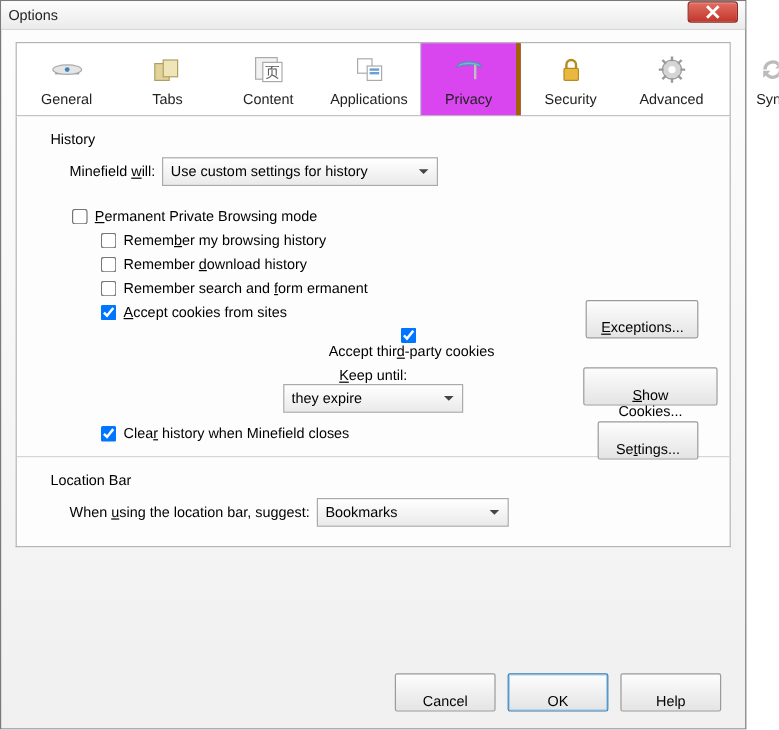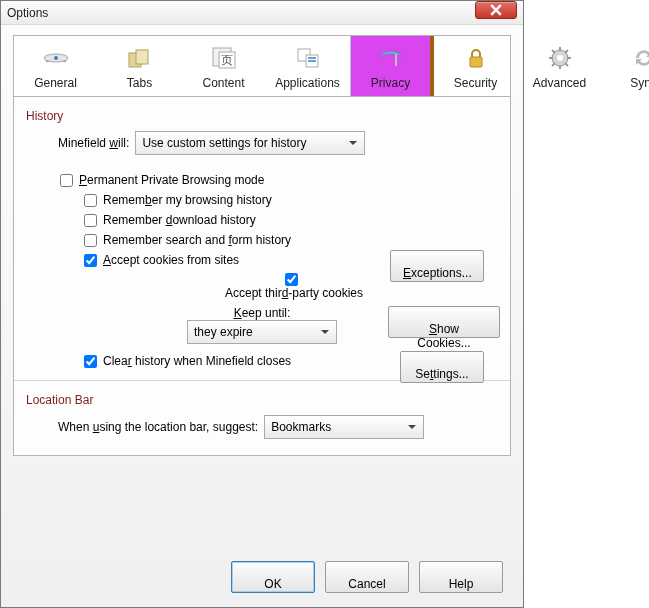--- a/index.html
+++ b/index.html
@@ -1,30 +1,30 @@
 <!DOCTYPE html>
 <html><head>
 <meta charset="utf-8">
 <style>
 * { box-sizing: border-box; font-family: "Segoe UI", Tahoma, sans-serif; font-size: 12px; }
 body { margin: 0; padding: 0; background: #fff; width: 649px; height: 608px; overflow: hidden; }
-.window { border: 1px solid #7a7a7a; width: 524px; height: 608px; background: linear-gradient(#fdfdfd, #f0f0f0); position: relative; }
+.window { border: 1px solid #7a7a7a; width: 622px; height: 608px; background: linear-gradient(#fdfdfd, #f0f0f0); position: relative; }
 .titlebar { height: 24px; background: linear-gradient(#fdfdfd, #ebebeb); border-bottom: 1px solid #d8d8d8; display: flex; align-items: center; padding: 0 4px; }
 .titlebar .title { flex: 1; font-size: 12px; color: #222; padding-left: 2px; }
 .close-btn { width: 42px; height: 18px; background: linear-gradient(#e26f63, #c3362b); border: 1px solid #8a2a22; border-radius: 3px; display: flex; align-items: center; justify-content: center; color: #fff; font-weight: bold; cursor: pointer; position: absolute; top: 0; right: 6px; box-shadow: inset 0 1px 0 rgba(255,255,255,0.3); }
 .close-btn svg { width: 12px; height: 12px; }
 .content { padding: 10px 12px 0 12px; }
 .tabstrip { display: flex; border: 1px solid #b4b4b4; border-bottom: 1px solid #b4b4b4; background: #fff; height: 62px; }
 .tab { flex: 0 0 auto; width: 84px; text-align: center; padding: 6px 0 4px 0; cursor: pointer; color: #222; border-right: 1px solid transparent; }
 .tab.selected { background: #d946ef; border-left: 1px solid #b4c7da; border-right: 4px solid #a16207; }
 .tab:first-child.selected { border-left: none; }
 .tab .ticon { height: 32px; display: flex; align-items: center; justify-content: center; }
 .tab .tlabel { margin-top: 2px; font-size: 12px; text-align: center; }
 .panel { border: 1px solid #b4b4b4; border-top: none; padding: 10px 12px 12px 12px; background: #fdfdfd; }
-.group-title { color: #7f1d1d; margin: 2px 0 8px 0; }
+.group-title { color: #000000; margin: 2px 0 8px 16px; }
 .row { display: flex; align-items: center; margin: 4px 0; }
 .row .lbl { margin-right: 6px; margin-left: 32px; }
 select.dropdown { height: 24px; border: 1px solid #aaa; background: linear-gradient(#fff,#eaeaea); padding: 1px 24px 1px 6px; appearance: none; position: relative; }
 .dropdown-wrap { position: relative; display: inline-block; }
 .dropdown-wrap::after { content: ""; position: absolute; right: 8px; top: 50%; margin-top: -2px; border: 4px solid transparent; border-top-color: #444; pointer-events: none; }
 .chk-row { display: flex; align-items: center; margin: 6px 16px; }
 .chk-row input[type=checkbox] { margin: 0 6px 0 0; }
 .indent1 { margin-left: 34px; }
 .indent2 { margin-left: 58px; }
 .indent3 { margin-left: 80px; flex-direction: column; }
@@ -168,21 +168,21 @@
         <label><span>Remem</span><span class="u">b</span><span>er my browsing history</span></label>
       </div>
 
       <div class="chk-row indent2">
         <input type="checkbox" style="">
         <label><span>Remember </span><span class="u">d</span><span>ownload history</span></label>
       </div>
 
       <div class="chk-row indent2">
         <input type="checkbox" style="">
-        <label><span>Remember search and </span><span class="u">f</span><span>orm history</span></label>
+        <label><span>Remember search and </span><span class="u">f</span><span>orm ermanent</span></label>
       </div>
 
       <div class="chk-row indent2 rel">
         <input type="checkbox" checked="" style="">
         <label><span></span><span class="u">A</span><span>ccept cookies from sites</span></label>
         <span class="spacer"></span>
         <button class="btn" style="position:absolute; right:-2px; top:-3px; width:94px"><span></span><span class="u">E</span><span>xceptions...</span></button>
       </div>
 
       <div class="chk-row indent3">
@@ -217,18 +217,18 @@
             <option>Bookmarks</option>
           </select>
         </span>
       </div>
 
     </div>
 
   </div>
 
   <div class="footer">
+    <button class="btn footer-btn">Cancel</button>
     <button class="btn footer-btn primary">OK</button>
-    <button class="btn footer-btn">Cancel</button>
     <button class="btn footer-btn">Help</button>
   </div>
 
 </div>
 
 </body></html>

